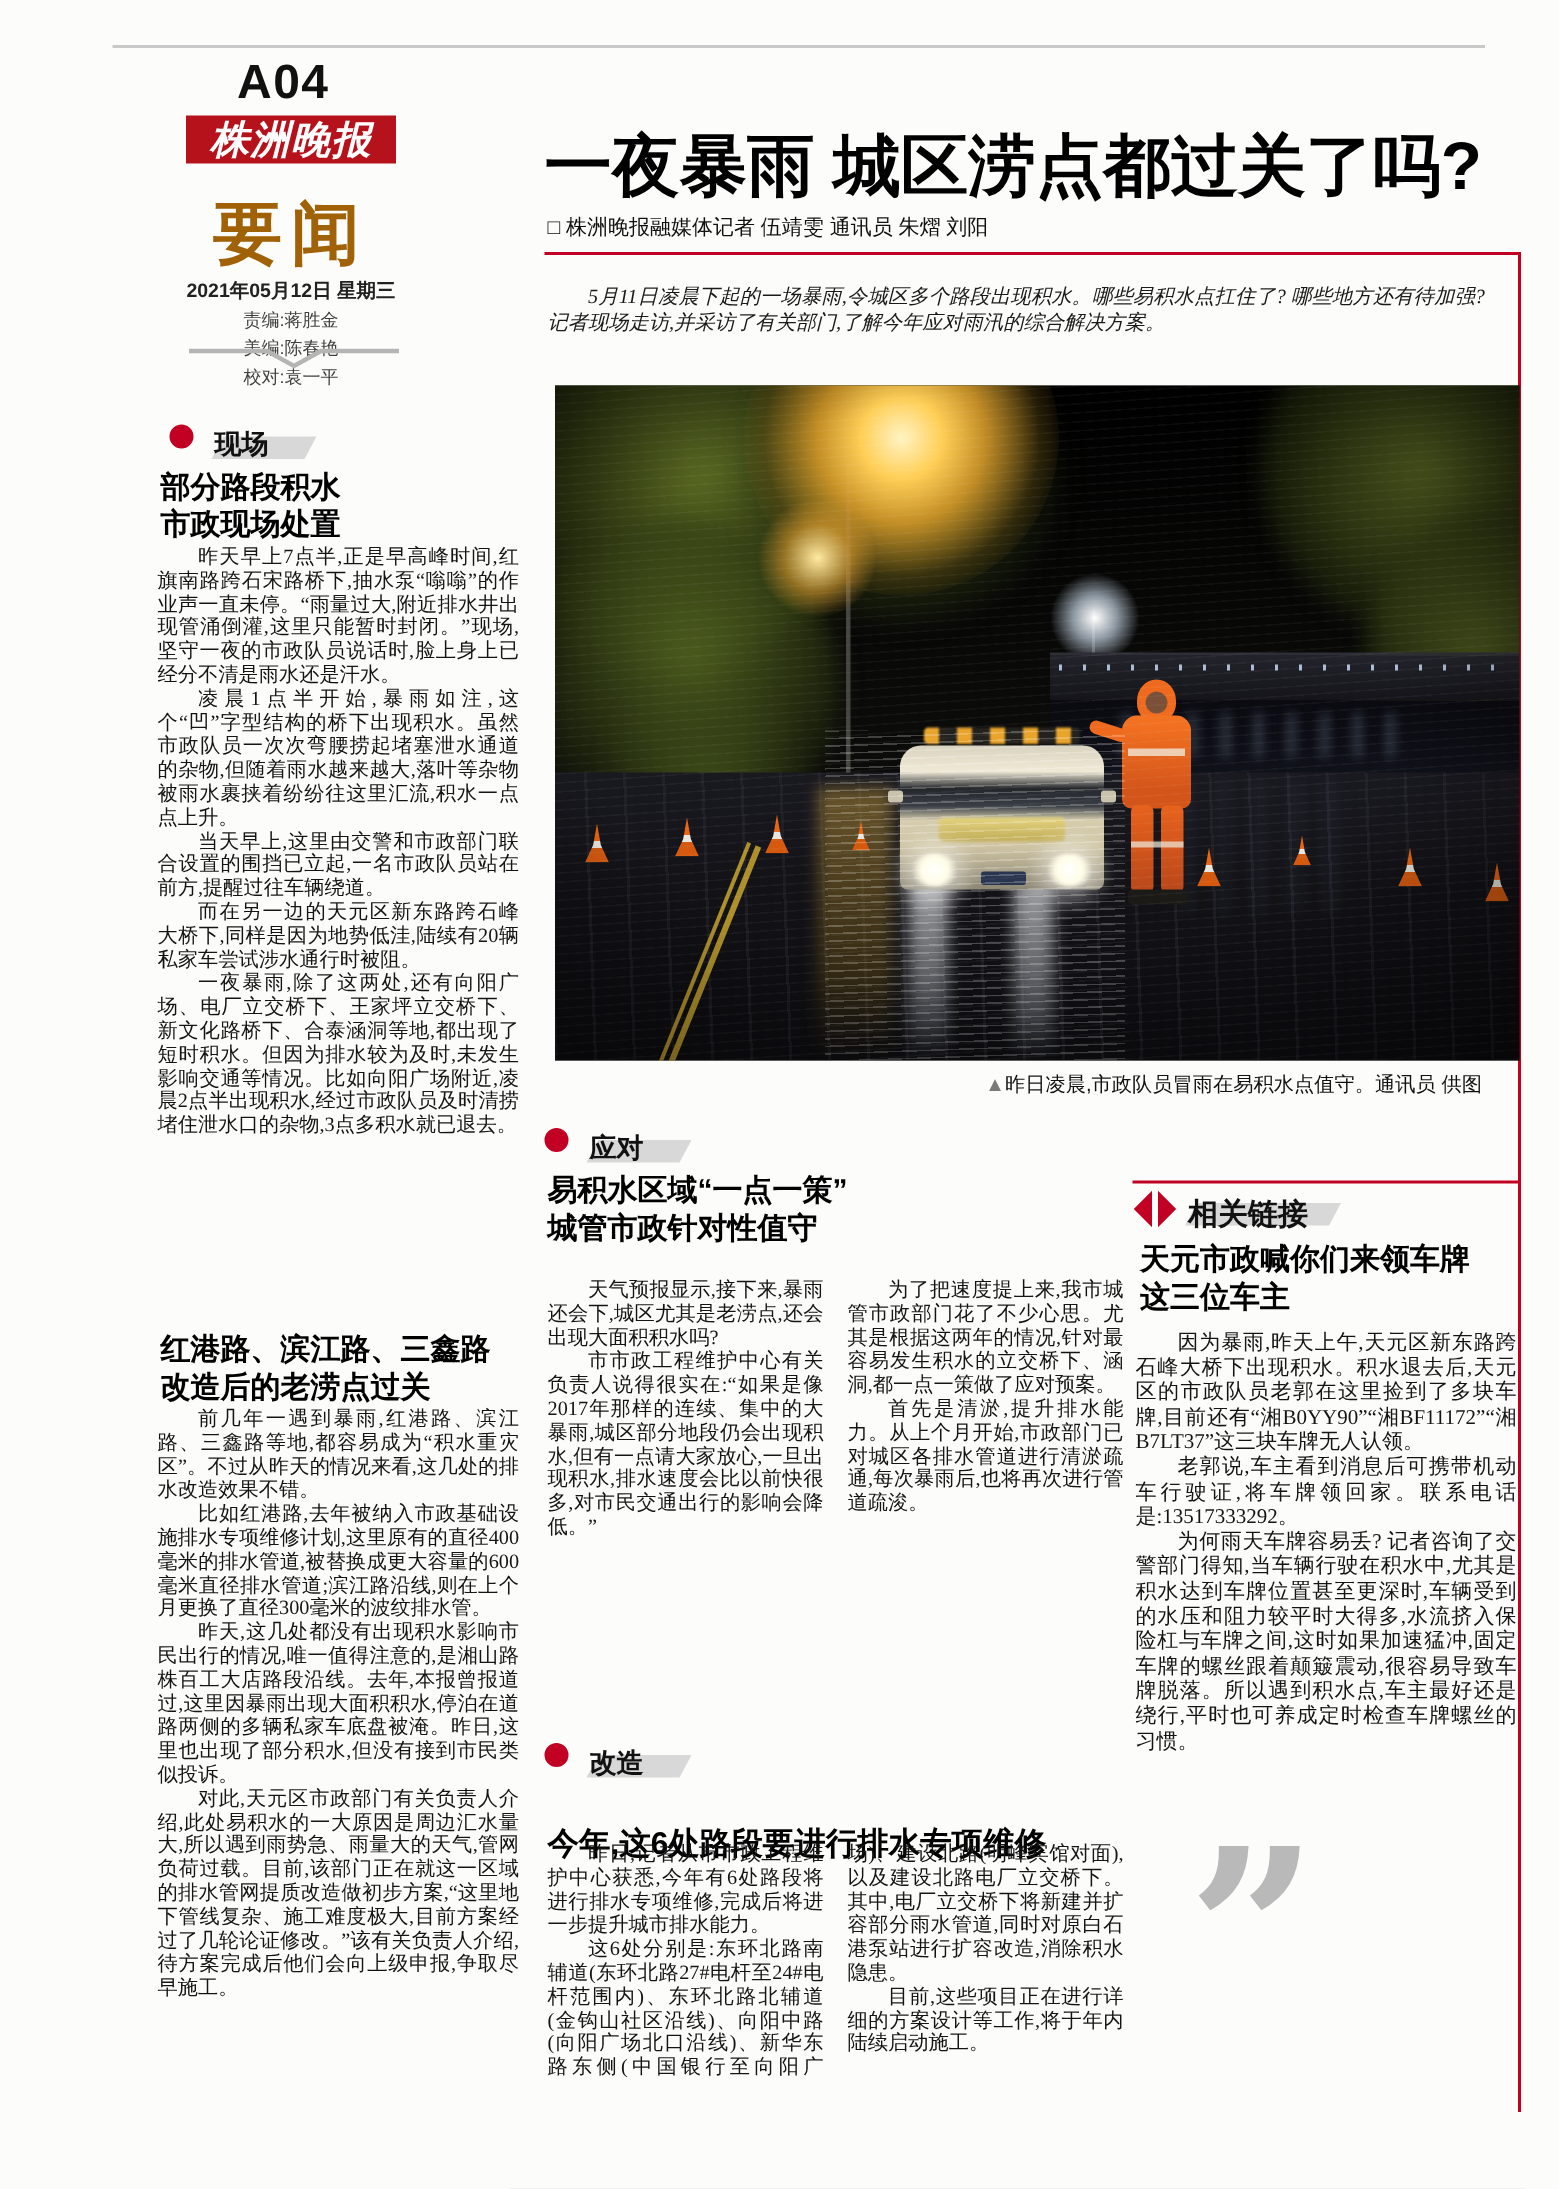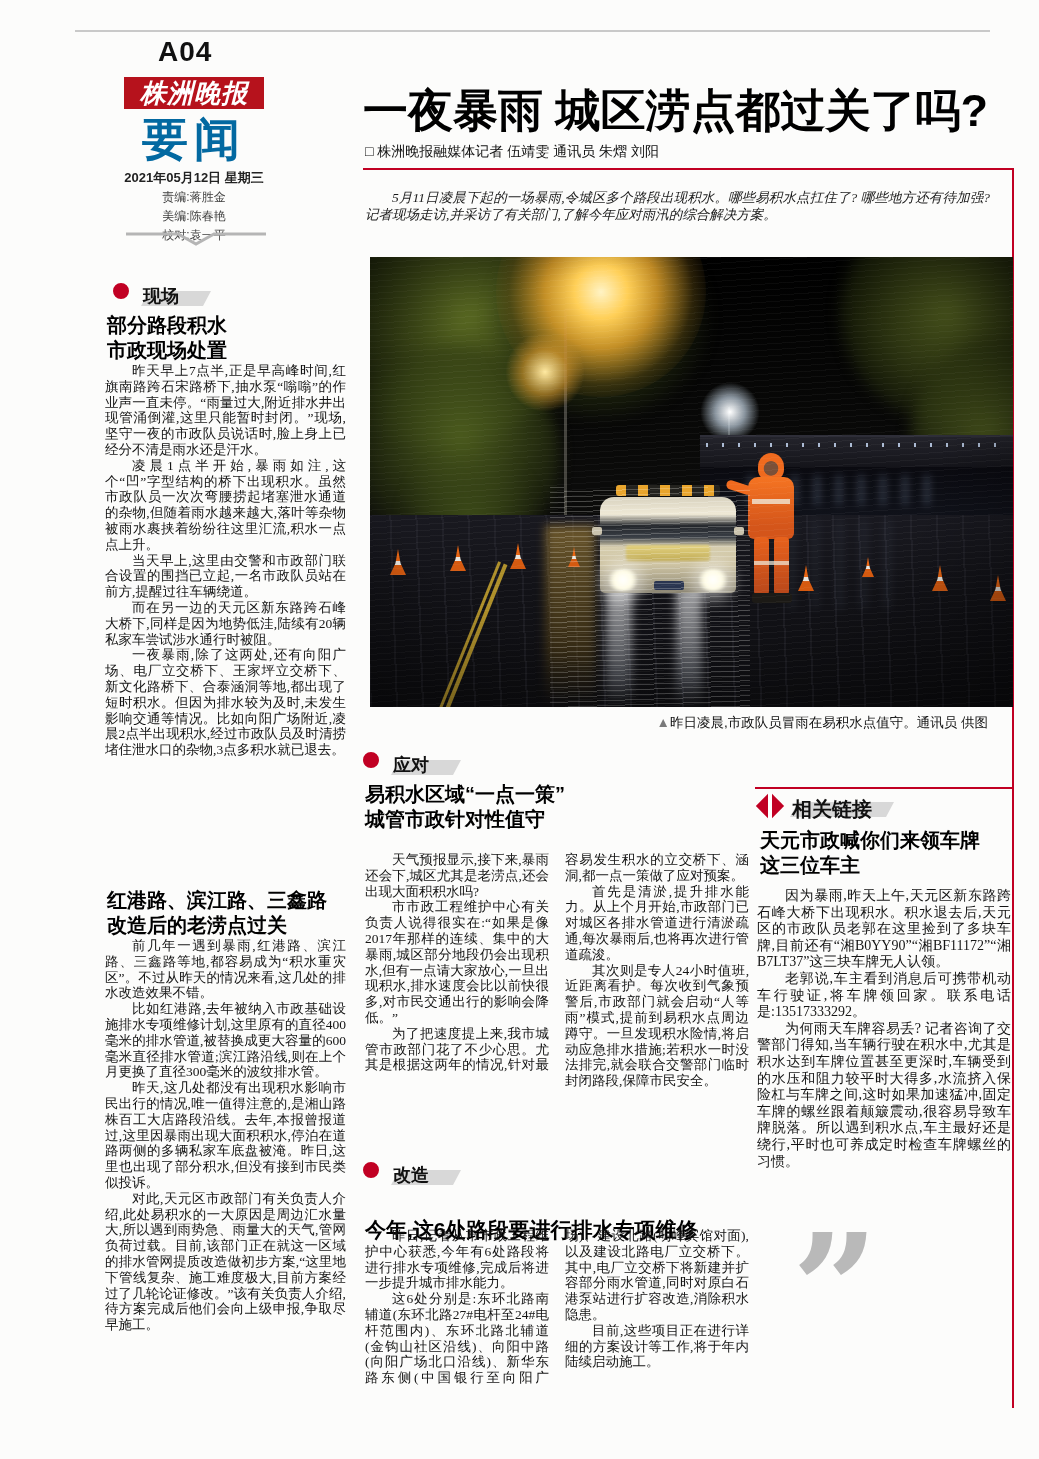--- a/index.html
+++ b/index.html
@@ -7,28 +7,28 @@
   .page {
     position:relative; width:1039px; height:1459px; margin:0 auto;
     background:#fcfcfb; overflow:hidden;
     font-family:"Liberation Serif","DejaVu Serif",serif; color:#161616;
   }
   .abs { position:absolute; }
 
   
   .top-rule { left:75px; top:30px; width:915px; height:2px; background:#c9c9c9; }
   .folio { left:158px; top:36px; font-family:"Liberation Sans",sans-serif;
-    font-size:28px; font-weight:bold; color:#111; letter-spacing:1px;text-align:right; }
+    font-size:32px; font-weight:bold; color:#111; letter-spacing:1px;text-align:right; }
 
   
   .masthead { left:120px; top:77px; width:148px; text-align:center; }
   .brand-box { display:block; width:140px; margin:0 auto; background:#b6121c; color:#fff;
     font-family:"Liberation Sans",sans-serif; font-weight:bold; font-style:italic;
     font-size:26px; line-height:32px; letter-spacing:1px; white-space:nowrap; }
-  .section-word { display:block; margin-top:6px; color:#0369a1;
+  .section-word { display:block; margin-top:22px; color:#a16207;
     font-family:"Liberation Sans",sans-serif; font-weight:900; font-size:46px;
     line-height:48px; letter-spacing:6px; }
   .mast-date { display:block; margin-top:6px; font-family:"Liberation Sans",sans-serif;
     font-size:13px; font-weight:bold; color:#222; white-space:nowrap; }
   .mast-editor { display:block; margin-top:2px; font-family:"Liberation Sans",sans-serif;
     font-size:12px; color:#404040; }
   .chevron-divider { left:126px; top:231px; }
 
   
   .headline { left:363px; top:86px; width:652px; font-family:"Liberation Sans",sans-serif;
@@ -319,21 +319,20 @@
   </div>
   <div class="abs subhead response-head">
     <div>易积水区域“一点一策”</div>
     <div>城管市政针对性值守</div>
   </div>
   <div class="abs bodytext two-col response-body">
     <p>天气预报显示,接下来,暴雨还会下,城区尤其是老涝点,还会出现大面积积水吗?</p>
     <p>市市政工程维护中心有关负责人说得很实在:“如果是像2017年那样的连续、集中的大暴雨,城区部分地段仍会出现积水,但有一点请大家放心,一旦出现积水,排水速度会比以前快很多,对市民交通出行的影响会降低。”</p>
     <p>为了把速度提上来,我市城管市政部门花了不少心思。尤其是根据这两年的情况,针对最容易发生积水的立交桥下、涵洞,都一点一策做了应对预案。</p>
     <p>首先是清淤,提升排水能力。从上个月开始,市政部门已对城区各排水管道进行清淤疏通,每次暴雨后,也将再次进行管道疏浚。</p>
-    <p>其次则是专人24小时值班,近距离看护。每次收到气象预警后,市政部门就会启动“人等雨”模式,提前到易积水点周边蹲守。一旦发现积水险情,将启动应急排水措施;若积水一时没法排完,就会联合交警部门临时封闭路段,保障市民安全。</p>
   </div>
 
   <div class="marker reno-marker">
     <span class="donut"></span>
     <span class="marker-bg"></span>
     <span class="marker-label">改造</span>
   </div>
   <div class="abs subhead reno-head">今年,这6处路段要进行排水专项维修</div>
   <div class="abs bodytext two-col reno-body">
     <p>昨日,记者从市市政工程维护中心获悉,今年有6处路段将进行排水专项维修,完成后将进一步提升城市排水能力。</p>

